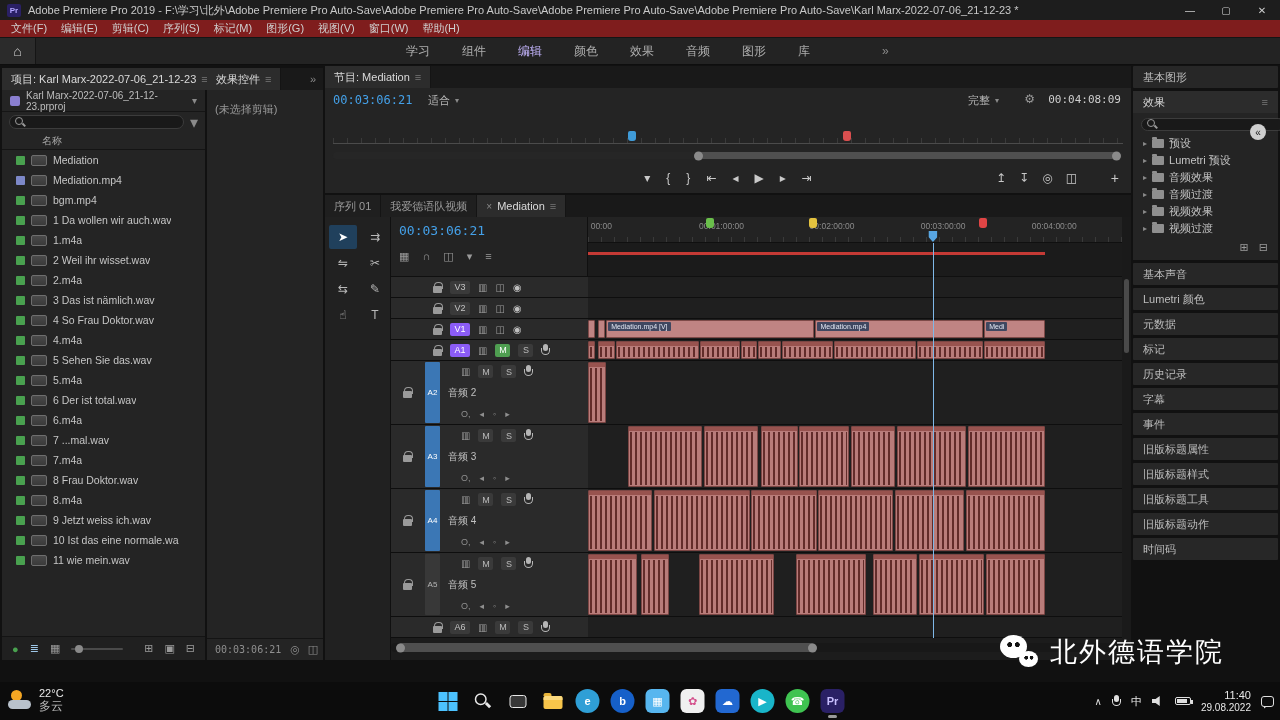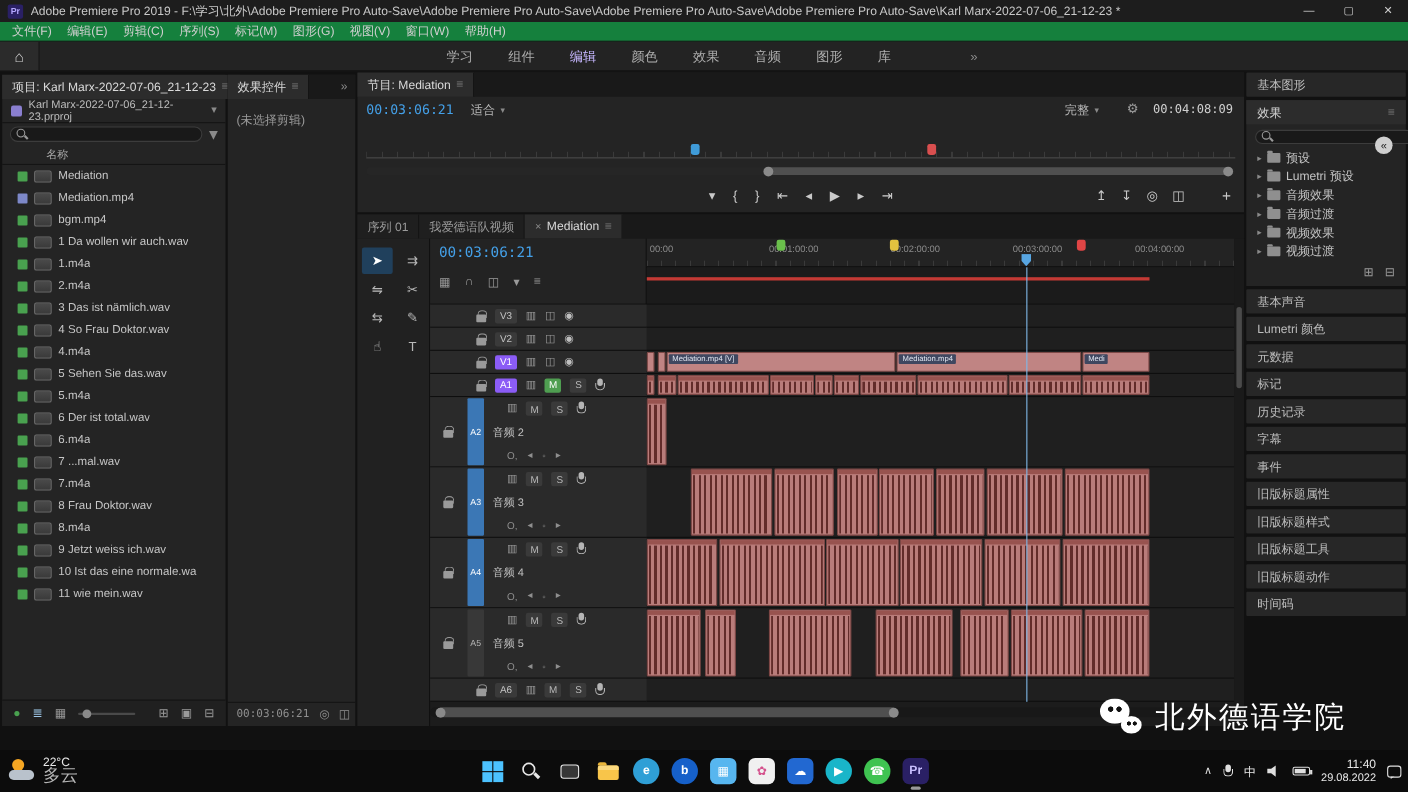--- a/index.html
+++ b/index.html
@@ -8,21 +8,21 @@
 .mono{font-family:"DejaVu Sans Mono",monospace;}
 
 
 .titlebar{position:absolute;left:0;top:0;width:1280px;height:20px;background:#1d1d1d;display:flex;align-items:center;font-size:11px;color:#c9c9c9;}
 .pr-logo{width:14px;height:13px;background:#2a2065;color:#b3a6ff;font-size:8px;font-weight:bold;display:flex;align-items:center;justify-content:center;border-radius:2px;margin:0 7px;}
 .title-text{white-space:nowrap;overflow:hidden;max-width:1100px;}
 .win-controls{position:absolute;right:0;top:0;height:20px;display:flex;}
 .win-controls span{width:36px;height:20px;display:flex;align-items:center;justify-content:center;font-size:10px;color:#cfcfcf;}
 
 
-.menubar{position:absolute;top:20px;left:0;width:1280px;height:18px;background:#15803d;display:flex;align-items:center;padding-left:4px;font-size:11px;color:#cfcfcf;border-bottom:1px solid #151515;}
+.menubar{position:absolute;top:20px;left:0;width:1280px;height:18px;background:#7f1d1d;display:flex;align-items:center;padding-left:4px;font-size:11px;color:#cfcfcf;border-bottom:1px solid #151515;}
 .menu-item{padding:0 7px;}
 
 
 .wsbar{position:absolute;top:38px;left:0;width:1280px;height:27px;background:#232323;border-bottom:1px solid #0e0e0e;}
 .home-btn{position:absolute;left:0;top:0;width:36px;height:26px;display:flex;align-items:center;justify-content:center;background:#2b2b2b;color:#d0d0d0;font-size:14px;border-right:1px solid #151515;}
 .ws-tabs{position:absolute;left:390px;top:0;height:26px;display:flex;align-items:center;font-size:12px;color:#aeaeae;}
 .ws-tab{padding:0 16px;line-height:26px;}
 .ws-tab.active{color:#c4b5fd;}
 .ws-overflow{padding:0 10px;color:#8a8a8a;}
 
@@ -160,21 +160,21 @@
 .wc-icon::after{content:"";position:absolute;right:2px;bottom:2px;width:19px;height:16px;border-radius:50%;background:radial-gradient(circle at 38% 42%,#111 1.7px,transparent 2.1px),radial-gradient(circle at 66% 42%,#111 1.7px,transparent 2.1px),#fff;}
 .wm-text{font-size:27px;letter-spacing:2px;}
 
 
 .taskbar{position:absolute;left:0;top:682px;width:1280px;height:38px;background:#0c0c0c;}
 .tb-weather{position:absolute;left:8px;top:5px;display:flex;align-items:center;gap:7px;}
 .wx-icon{position:relative;width:24px;height:21px;}
 .wx-icon::before{content:"";position:absolute;left:3px;top:1px;width:11px;height:11px;border-radius:50%;background:#f5a623;}
 .wx-icon::after{content:"";position:absolute;left:0;bottom:1px;width:23px;height:9px;border-radius:6px;background:#b9c2cc;}
 .wx-temp{font-size:11px;color:#e8e8e8;line-height:13px;}
-.wx-cond{font-size:16px;color:#b5b5b5;line-height:12px;}
+.wx-cond{font-size:12px;color:#b5b5b5;line-height:12px;}
 .tb-apps{position:absolute;left:50%;top:6px;transform:translateX(-50%);display:flex;gap:9px;}
 .tb-app{position:relative;width:26px;height:26px;display:flex;align-items:center;justify-content:center;}
 .tb-app.running::after{content:"";position:absolute;bottom:-4px;left:50%;transform:translateX(-50%);width:9px;height:3px;border-radius:2px;background:#9a9a9a;}
 .win-logo{display:grid;grid-template-columns:9px 9px;grid-template-rows:9px 9px;gap:1px;}
 .win-logo span{background:#4cc2ff;}
 .icon-search.big{transform:scale(1.5);}
 .icon-search.big::before{border-color:#e8e8e8;}
 .icon-search.big::after{background:#e8e8e8;}
 .tv-icon{width:17px;height:13px;border:1.5px solid #e8e8e8;border-radius:3px;background:rgba(255,255,255,.18);}
 .tb-folder{position:relative;width:19px;height:13px;background:#f8c54a;border-radius:2px;margin-top:2px;}
@@ -282,20 +282,25 @@
           <span class="proj-label">1 Da wollen wir auch.wav</span>
         </div>
         <div class="proj-row">
           <span class="chip" style="background: rgb(73, 161, 79);"></span>
           <span class="icon-media"></span>
           <span class="proj-label">1.m4a</span>
         </div>
         <div class="proj-row">
           <span class="chip" style="background: rgb(73, 161, 79);"></span>
           <span class="icon-media"></span>
+          <span class="proj-label">2 Weil ihr wisset.wav</span>
+        </div>
+        <div class="proj-row">
+          <span class="chip" style="background: rgb(73, 161, 79);"></span>
+          <span class="icon-media"></span>
           <span class="proj-label">2.m4a</span>
         </div>
         <div class="proj-row">
           <span class="chip" style="background: rgb(73, 161, 79);"></span>
           <span class="icon-media"></span>
           <span class="proj-label">3 Das ist nämlich.wav</span>
         </div>
         <div class="proj-row">
           <span class="chip" style="background: rgb(73, 161, 79);"></span>
           <span class="icon-media"></span>

